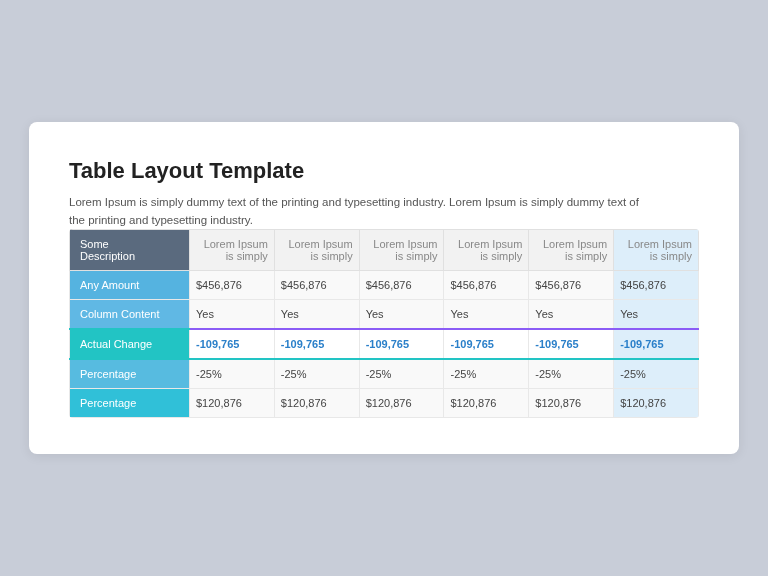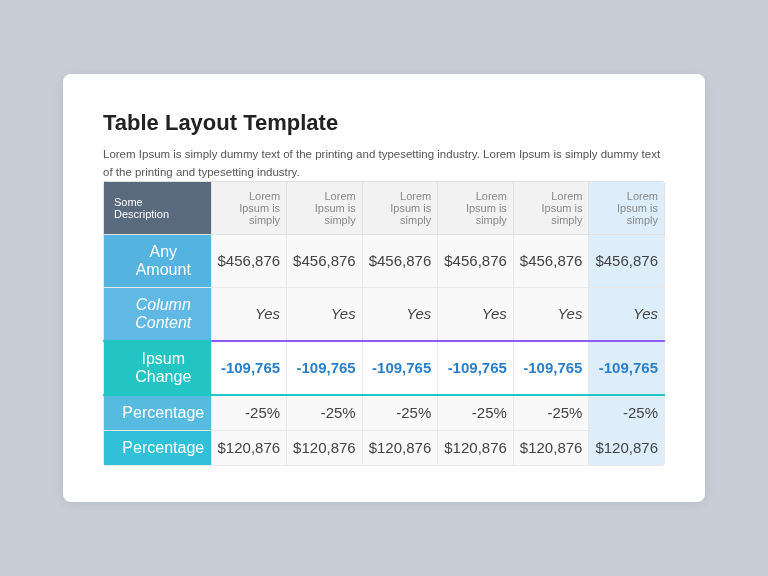--- a/index.html
+++ b/index.html
@@ -9,21 +9,21 @@
       align-items: center;
       justify-content: center;
       width: 768px;
       height: 576px;
       font-family: 'Segoe UI', Arial, sans-serif;
     }
     .card {
       background: #ffffff;
       border-radius: 8px;
       padding: 36px 40px 36px 40px;
-      width: 642px;
+      width: 710px;
       box-shadow: 0 2px 12px rgba(0,0,0,0.08);
     }
     .page-title {
       font-size: 22px;
       font-weight: 700;
       color: #222;
       margin-bottom: 10px;
     }
     .page-description {
       font-size: 11.5px;
@@ -51,31 +51,31 @@
     thead tr th.label-cell {
       background: #5a6a7e;
       color: #fff;
       text-align: left;
       padding-left: 10px;
       font-weight: 500;
       width: 120px;
     }
     tbody tr td {
       border: 1px solid #e8e8e8;
-      text-align: right;
+      text-align: left;
       padding: 8px 6px;
       color: #444;
-      font-size: 15px;
+      font-size: 11px;
     }
     tbody tr td.row-label {
       color: #fff;
       font-weight: 500;
-      text-align: center;
-      padding-left: 18px;
-      font-size: 16px;
+      text-align: left;
+      padding-left: 10px;
+      font-size: 11px;
     }
     .row-any-amount td.row-label { background: #55b3e0; }
     .row-column-content td.row-label { background: #60b8e4; }
     .row-actual-change td.row-label { background: #22c4c4; }
     .row-actual-change td { color: #2a7fc9; font-weight: 700; border-top: 2px solid #8b5cf6; border-bottom: 2px solid #22c4c4; }
     .row-actual-change td.row-label { color: #fff; font-weight: 500; }
     .row-percentage-1 td.row-label { background: #57bbe0; }
     .row-percentage-2 td.row-label { background: #30c0d8; }
     .row-any-amount td,
     .row-column-content td,
@@ -83,21 +83,21 @@
     .row-percentage-2 td {
       background: #f9f9f9;
     }
     .row-any-amount td.row-label,
     .row-column-content td.row-label,
     .row-percentage-1 td.row-label,
     .row-percentage-2 td.row-label {
       background: inherit;
     }
     .row-any-amount { background: #f9f9f9; }
-    .row-column-content { background: #f9a8d4; font-style: italic; }
+    .row-column-content { background: #f9a8d4; }
     .row-percentage-1 { background: #f9f9f9; }
     .row-percentage-2 { background: #f5f5f5; }
     .last-col { background: #ddeefa !important; }
   </style>
 </head>
 <body>
 
 <div class="card">
   <div class="page-title">Table Layout Template</div>
   <div class="page-description">Lorem Ipsum is simply dummy text of the printing and typesetting industry. Lorem Ipsum is simply dummy text of the printing and typesetting industry.</div>
@@ -131,21 +131,21 @@
           <td class="row-label" style="background:#60b8e4;">Column Content</td>
           <td>Yes</td>
           <td>Yes</td>
           <td>Yes</td>
           <td>Yes</td>
           <td>Yes</td>
           <td class="last-col">Yes</td>
         </tr>
 
         <tr class="row-actual-change">
-          <td class="row-label" style="background:#22c4c4; border-top:2px solid #22c4c4; border-bottom:2px solid #22c4c4;">Ipsum Change</td>
+          <td class="row-label" style="background:#22c4c4; border-top:2px solid #22c4c4; border-bottom:2px solid #22c4c4;">Actual Change</td>
           <td>-109,765</td>
           <td>-109,765</td>
           <td>-109,765</td>
           <td>-109,765</td>
           <td>-109,765</td>
           <td class="last-col" style="background:#ddeefa !important;">-109,765</td>
         </tr>
 
         <tr class="row-percentage-1">
           <td class="row-label" style="background:#57bbe0;">Percentage</td>

